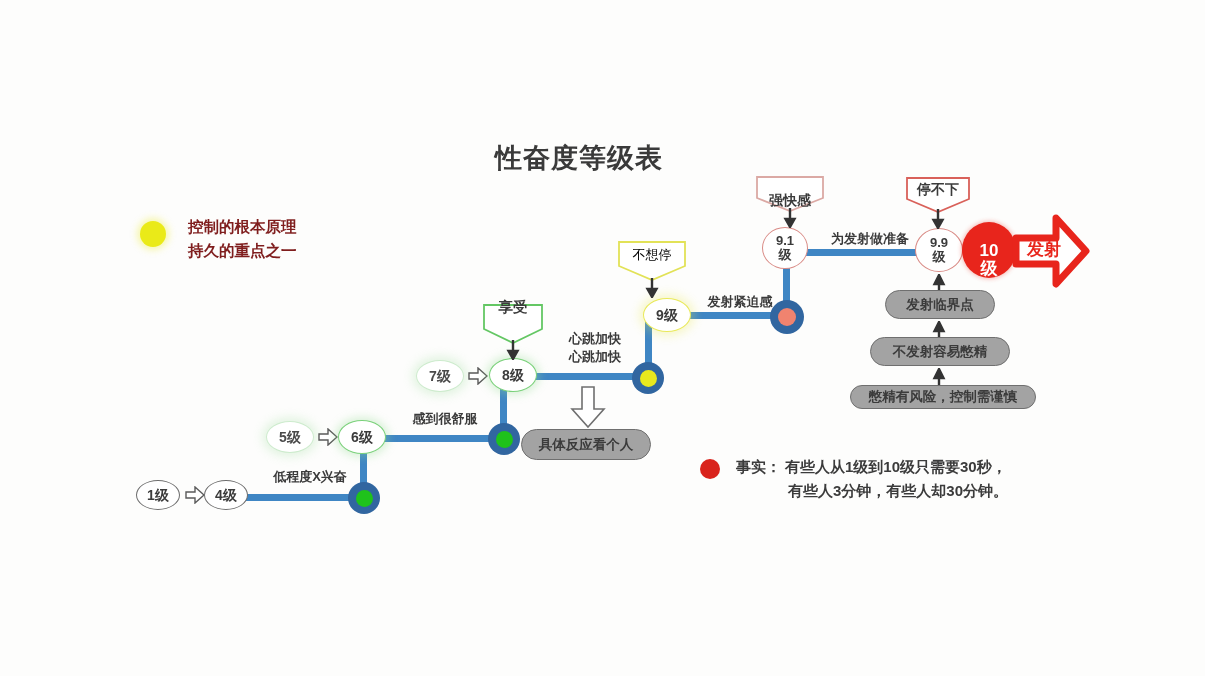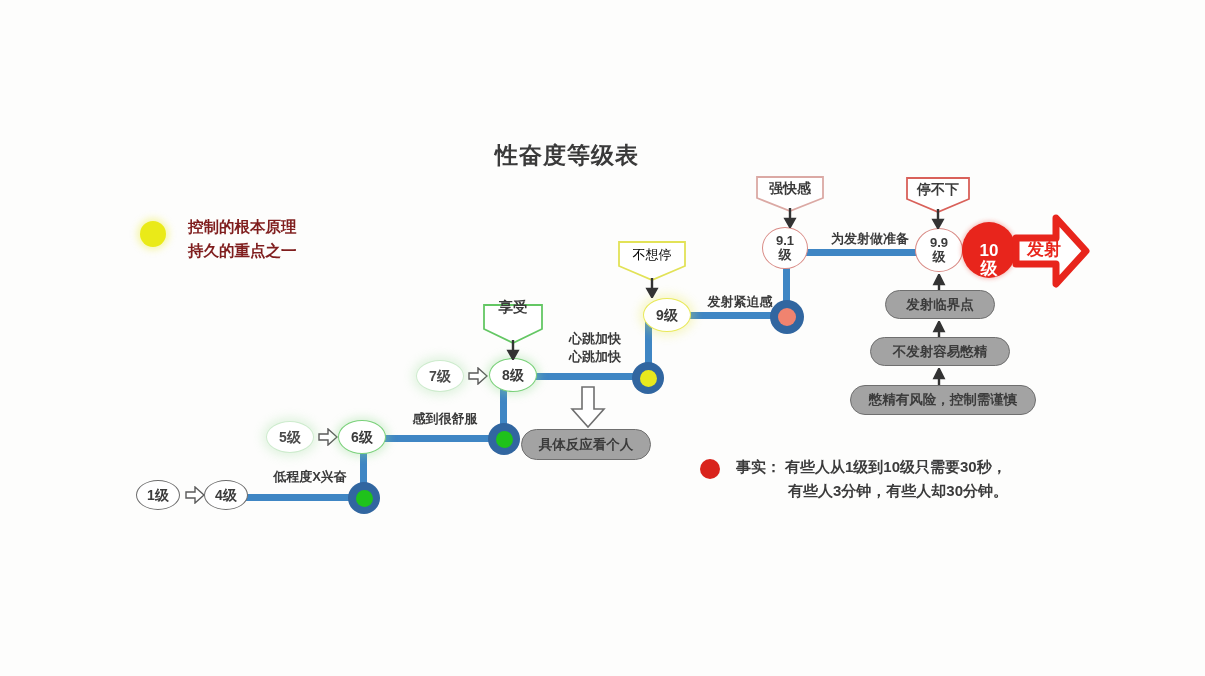--- a/index.html
+++ b/index.html
@@ -10,21 +10,21 @@
     color:#3b3b3b;
     overflow:hidden;
     position:relative;
   }
   #stage{position:absolute;left:0;top:0;width:1205px;height:676px;}
   .abs{position:absolute;}
 
   
   .title{
     left:495px;top:140px;
-    font-size:23px;font-weight:bold;color:#3a3a3a;
+    font-size:27px;font-weight:bold;color:#3a3a3a;
     letter-spacing:1px;
     white-space:nowrap;
   }
 
   
   .legend{left:140px;top:215px;display:flex;align-items:flex-start;gap:22px;}
   .legend-dot{width:26px;height:26px;border-radius:50%;background:#eaea18;margin-top:6px;
               box-shadow:0 0 7px 3px rgba(235,235,30,.35);}
   .legend-text{font-size:15.5px;font-weight:bold;line-height:1.55;color:#7f1d1d;white-space:nowrap;}
 
@@ -179,21 +179,21 @@
     <div class="core" style="width:18px;height:18px;background:#f0836f;"></div>
   </div>
 
   <div class="abs lvl redline" style="left:762px;top:227px;width:46px;height:42px;font-size:13px;">
     <span style="white-space:pre-line;">9.1
 级</span>
   </div>
   <svg class="abs" style="left:755px;top:175px;width:70px;height:38px;" viewBox="0 0 70 38">
     <path d="M2 2 H68 V23 L35 36 L2 23 Z" fill="#ffffff" stroke="#dba9a4" stroke-width="1.8"></path>
   </svg>
-  <div class="abs" style="left:755px;top:180px;width:70px;text-align:center;font-size:14px;font-weight:bold;color:#3b3b3b;">强快感</div>
+  <div class="abs" style="left:755px;top:192px;width:70px;text-align:center;font-size:14px;font-weight:bold;color:#3b3b3b;">强快感</div>
   <svg class="abs" style="left:783px;top:208px;width:14px;height:20px;" viewBox="0 0 14 20">
     <path d="M7 0 V12 M7 19 L2.5 11 H11.5 Z" stroke="#333" stroke-width="2.4" fill="#333"></path>
   </svg>
 
   <div class="abs clabel" style="left:815px;top:230px;width:110px;">为发射做准备</div>
 
   <div class="abs lvl redline" style="left:915px;top:228px;width:48px;height:44px;font-size:13px;">
     <span style="white-space:pre-line;">9.9
 级</span>
   </div>
@@ -225,21 +225,21 @@
   <svg class="abs" style="left:932px;top:321px;width:14px;height:22px;" viewBox="0 0 14 22">
     <path d="M7 22 V9 M7 1 L2.5 10 H11.5 Z" stroke="#333" stroke-width="2.4" fill="#333"></path>
   </svg>
   <div class="abs pill" style="left:870px;top:337px;width:140px;height:29px;">
     <span>不发射容易憋精</span>
   </div>
 
   <svg class="abs" style="left:932px;top:368px;width:14px;height:22px;" viewBox="0 0 14 22">
     <path d="M7 22 V9 M7 1 L2.5 10 H11.5 Z" stroke="#333" stroke-width="2.4" fill="#333"></path>
   </svg>
-  <div class="abs pill" style="left:850px;top:385px;width:186px;height:30px;">
+  <div class="abs pill" style="left:850px;top:385px;width:186px;height:24px;">
     <span>憋精有风险，控制需谨慎</span>
   </div>
 
   <div class="abs fact">
     <div class="fact-dot"></div>
     <div class="fact-text">
       <div style="display:flex;">
         <span class="lead">事实：</span>
         <span>有些人从1级到10级只需要30秒，</span>
       </div>

